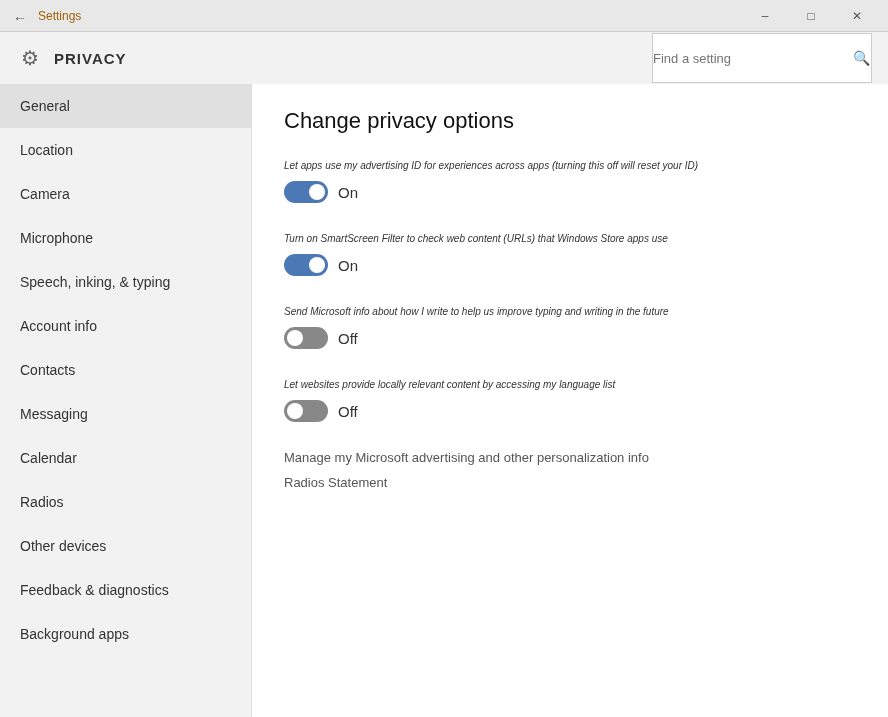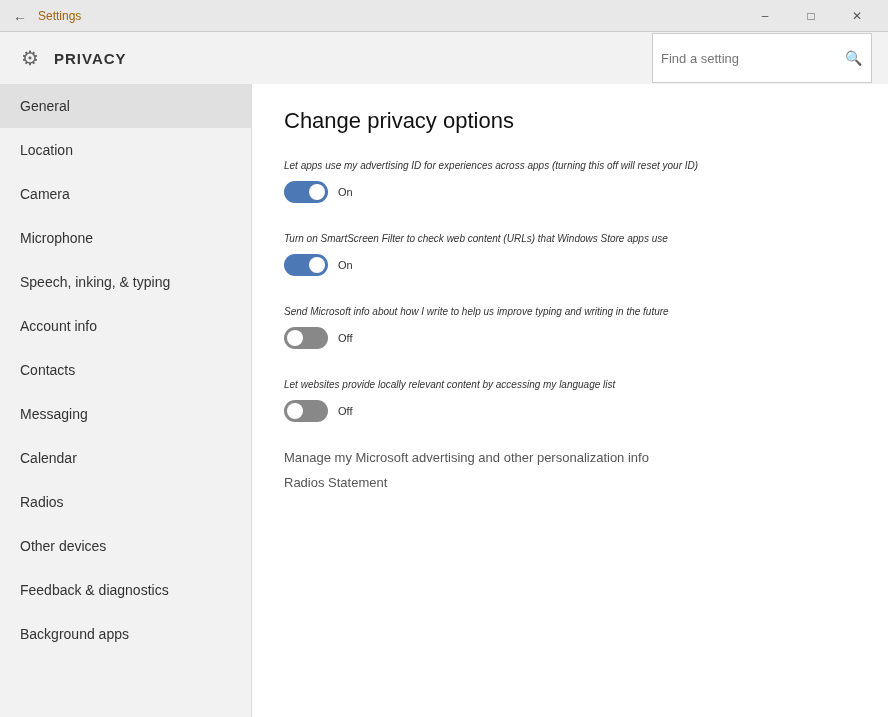--- a/index.html
+++ b/index.html
@@ -91,21 +91,21 @@
       text-transform: uppercase;
       flex: 1;
     }
     .search-box {
       display: flex;
       align-items: center;
       background: white;
       border: 1px solid #ccc;
       height: 50px;
       width: 220px;
-      padding: 0 8px;
+      padding: 0 0;
     }
     .search-input {
       border: none;
       outline: none;
       flex: 1;
       font-size: 13px;
       color: #555;
       background: transparent;
     }
     .search-icon {
@@ -197,21 +197,21 @@
       top: 3px;
       transition: left 0.2s;
     }
     .toggle.on .toggle-knob {
       left: 25px;
     }
     .toggle.off .toggle-knob {
       left: 3px;
     }
     .toggle-label {
-      font-size: 11px;
+      font-size: 15px;
       color: #333;
     }
 
     .link-text {
       font-size: 13px;
       color: #555;
       cursor: pointer;
       margin-bottom: 10px;
       display: block;
     }

